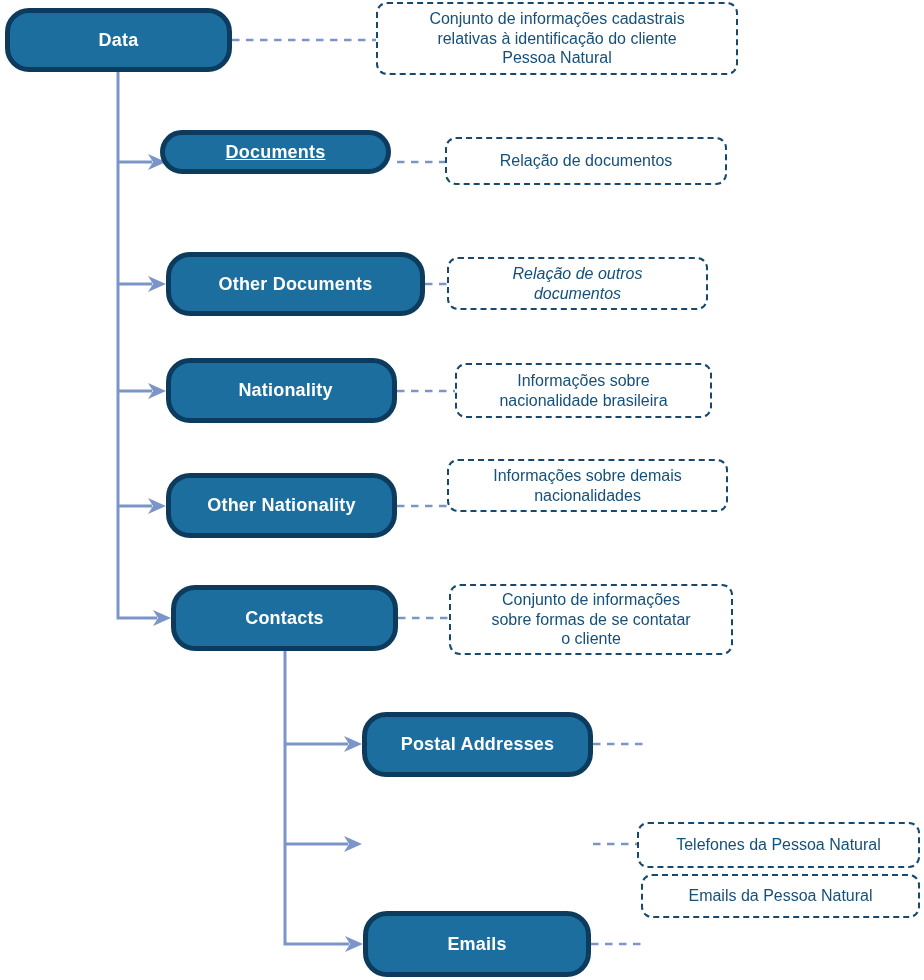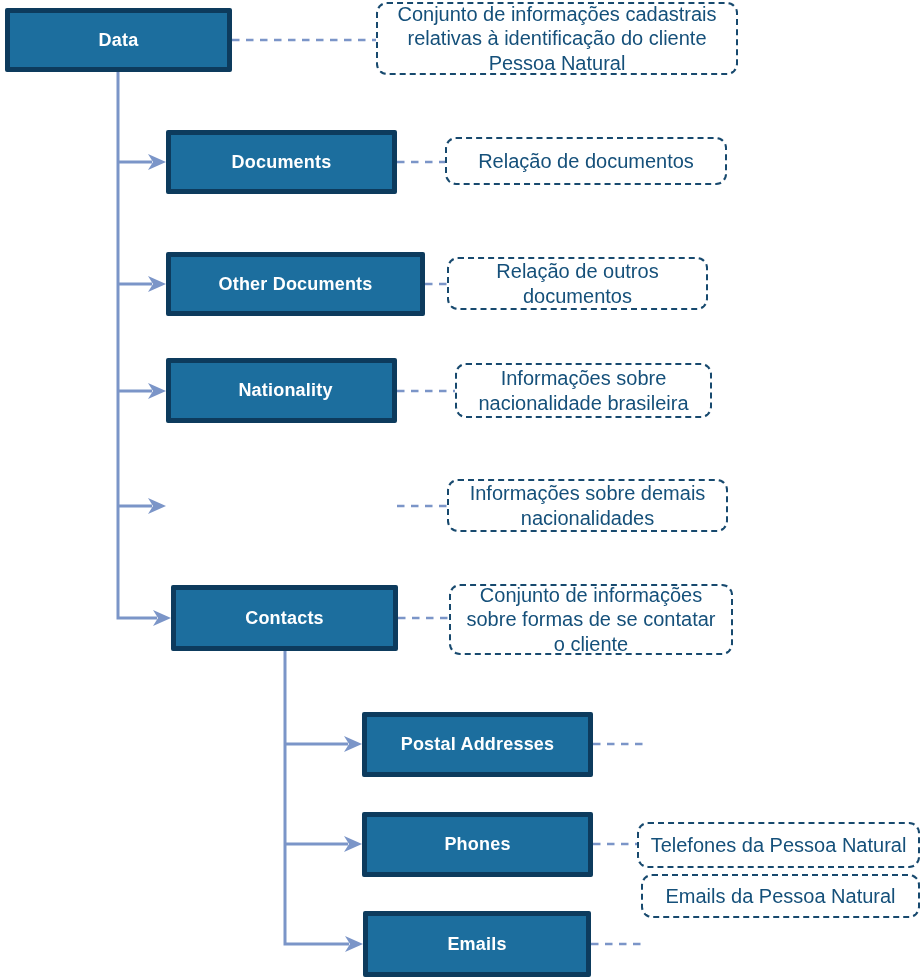--- a/index.html
+++ b/index.html
@@ -8,53 +8,53 @@
     position:relative;
     width:924px;height:980px;
     background:var(--background,#ffffff);
     overflow:hidden;
   }
   .connectors{position:absolute;left:0;top:0;width:924px;height:980px;}
   .node{
     position:absolute;box-sizing:border-box;
     background:var(--node-fill,#1c6e9e);
     border:5px solid var(--node-border,#0d3b5d);
-    border-radius:2px;
+    border-radius:24px;
     color:var(--node-text,#ffffff);
     display:flex;align-items:center;justify-content:center;
     font-size:18px;font-weight:600;letter-spacing:.2px;
     text-align:right;
   }
   .ann{
     position:absolute;box-sizing:border-box;
     background:var(--background,#ffffff);
     border:2px dashed var(--annotation-border,#17496e);
     border-radius:11px;
     color:var(--annotation-text,#15507a);
     display:flex;align-items:center;justify-content:center;
-    font-size:20px;line-height:1.22;text-align:center;
+    font-size:16px;line-height:1.22;text-align:center;
     white-space:pre-line;
     padding:2px 8px;
   }
   
   .n-data{left:5px;top:8px;width:227px;height:64px;}
-  .n-documents{left:166px;top:130px;width:231px;height:64px;}
+  .n-documents{left:160px;top:130px;width:231px;height:44px;text-decoration:underline;}
   .n-other-documents{left:166px;top:252px;width:259px;height:64px;}
   .n-nationality{left:166px;top:358px;width:231px;height:65px;padding-left:8px;}
   .n-other-nationality{left:166px;top:473px;width:231px;height:65px;}
   .n-contacts{left:171px;top:585px;width:227px;height:66px;}
   .n-postal{left:362px;top:712px;width:231px;height:65px;}
   .n-phones{left:362px;top:812px;width:231px;height:65px;}
   .n-emails{left:363px;top:911px;width:228px;height:66px;}
   
   .a-data{left:376px;top:2px;width:362px;height:73px;}
   .a-documents{left:445px;top:137px;width:282px;height:48px;}
-  .a-other-documents{left:447px;top:257px;width:261px;height:53px;}
+  .a-other-documents{left:447px;top:257px;width:261px;height:53px;font-style:italic;}
   .a-nationality{left:455px;top:363px;width:257px;height:55px;}
-  .a-other-nationality{left:447px;top:479px;width:281px;height:53px;}
+  .a-other-nationality{left:447px;top:459px;width:281px;height:53px;}
   .a-contacts{left:449px;top:584px;width:284px;height:71px;}
   .a-postal{left:643px;top:722px;width:277px;height:45px;}
   .a-phones{left:637px;top:822px;width:283px;height:46px;}
   .a-emails{left:641px;top:874px;width:279px;height:44px;}
 </style>
 </head>
 <body>
 
 <div class="canvas">
 
@@ -95,23 +95,23 @@
       <path d="M593,744 H643"></path>
       <path d="M593,844 H637"></path>
       <path d="M591,944 H641"></path>
     </g>
   </svg>
 
   <div class="node n-data">Data</div>
   <div class="node n-documents">Documents</div>
   <div class="node n-other-documents">Other Documents</div>
   <div class="node n-nationality">Nationality</div>
+  <div class="node n-other-nationality">Other Nationality</div>
   <div class="node n-contacts">Contacts</div>
   <div class="node n-postal">Postal Addresses</div>
-  <div class="node n-phones">Phones</div>
   <div class="node n-emails">Emails</div>
 
   <div class="ann a-data">Conjunto de informações cadastrais
 relativas à identificação do cliente
 Pessoa Natural</div>
   <div class="ann a-documents">Relação de documentos</div>
   <div class="ann a-other-documents">Relação de outros
 documentos</div>
   <div class="ann a-nationality">Informações sobre
 nacionalidade brasileira</div>

